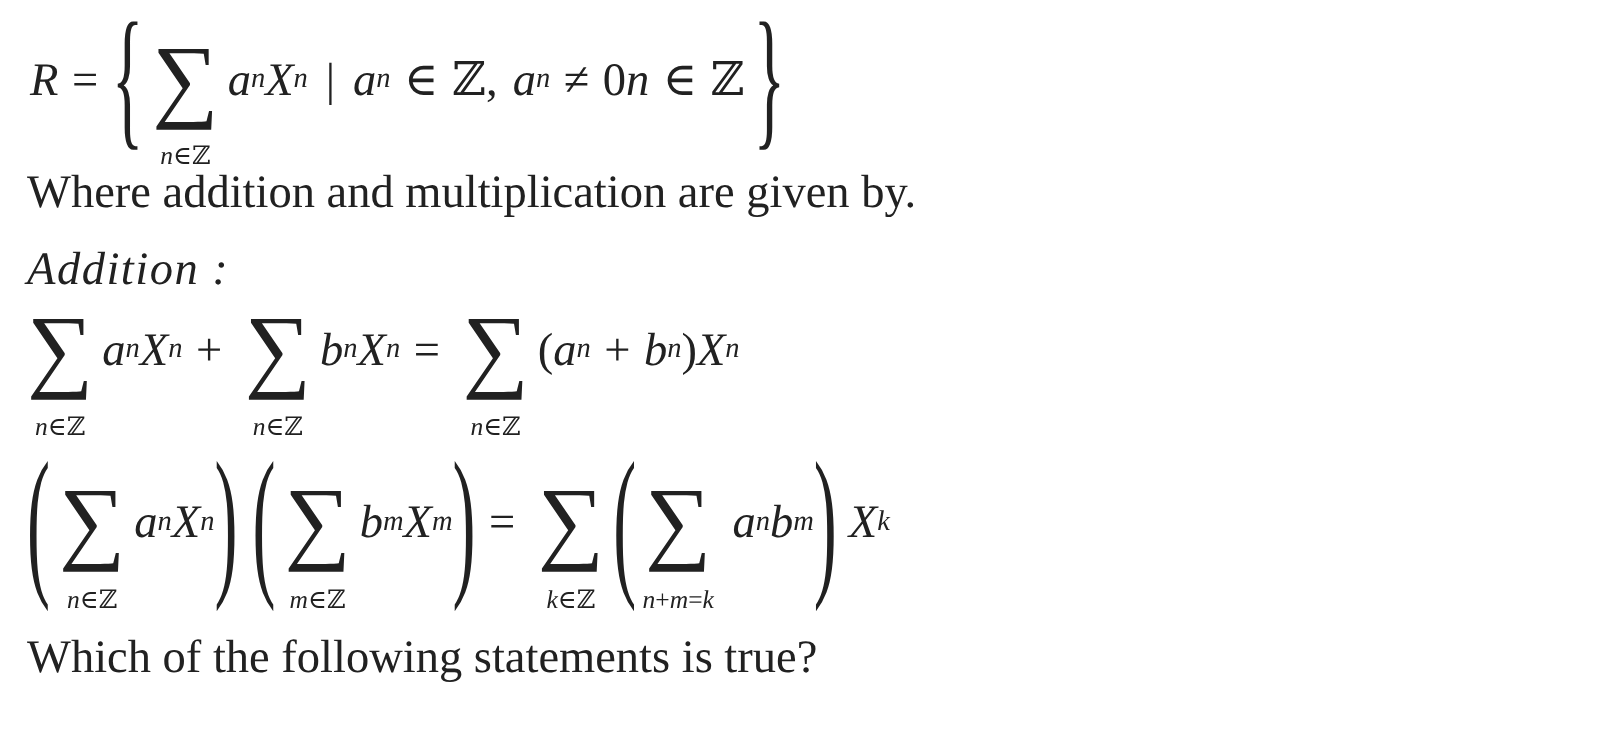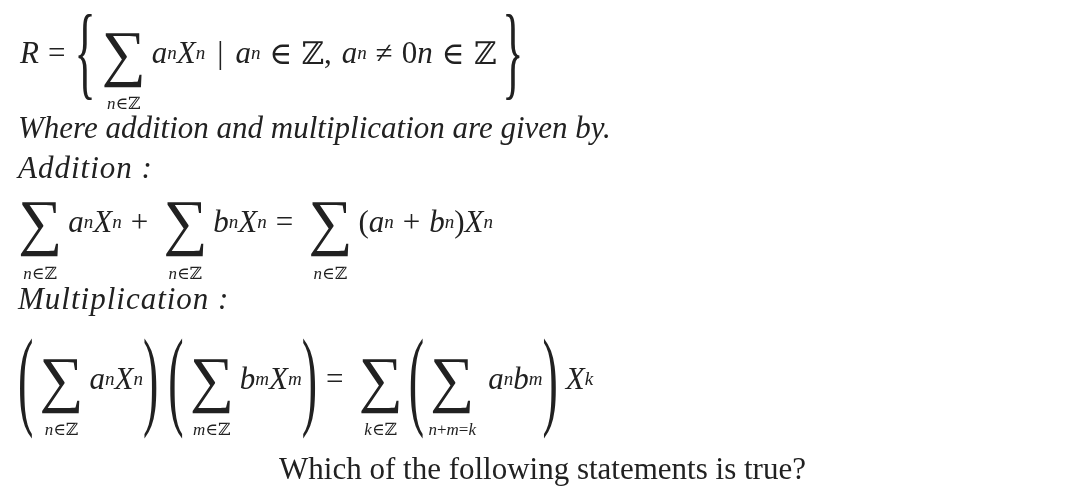--- a/index.html
+++ b/index.html
@@ -41,26 +41,26 @@
   .bigparen {
     display: inline-block; font-size: 46px; line-height: 1;
     transform: scaleY(2.40); font-style: normal; font-weight: 300;
   }
 
   .op  { margin: 0 9px; font-style: normal; }
   .rel { margin: 0 9px; font-style: normal; }
 
   
   .line-def   { height: 106px; margin-bottom: 4px; padding-left: 2px; }
-  .line-where { margin: 2px 0 4px 0; font-style: italic; }
+  .line-where { margin: 2px 0 15px 0; }
   .line-addh  { margin: 4px 0 4px 0; }
   .line-add   { height: 58px; margin: 8px 0 30px 0; }
   .line-multh { margin: 0 0 0 0; }
   .line-mult  { height: 112px; margin: 6px 0 16px 0; }
-  .line-q     { margin: 2px 0 0 0; text-align: center; }
+  .line-q     { margin: 2px 0 0 0; }
   .mid-bar { margin: 0 12px; font-style: normal; }
   .text-inline { font-style: normal; margin: 0 9px; }
 </style>
 </head>
 <body>
 
 <div class="page">
 
   <div class="formula line-def">
     <span class="it">R</span>
@@ -121,21 +121,20 @@
       <span class="it">a</span>
       <span class="sub">n</span>
       <span class="op">+</span>
       <span class="it">b</span>
       <span class="sub">n</span>
       <span class="rm">)</span>
       <span class="it">X</span>
       <span class="sup">n</span>
   </div>
 
-  <div class="heading line-multh">Multiplication :</div>
 
   <div class="formula line-mult">
     <span class="bigparen">(</span>
     <span class="sumop">
       <span class="sigma">∑</span>
       <span class="limits"><span class="it">n</span><span class="rm">∈</span><span class="rm">ℤ</span></span>
     </span>
     <span class="it">a</span>
       <span class="sub">n</span>
       <span class="it">X</span>

